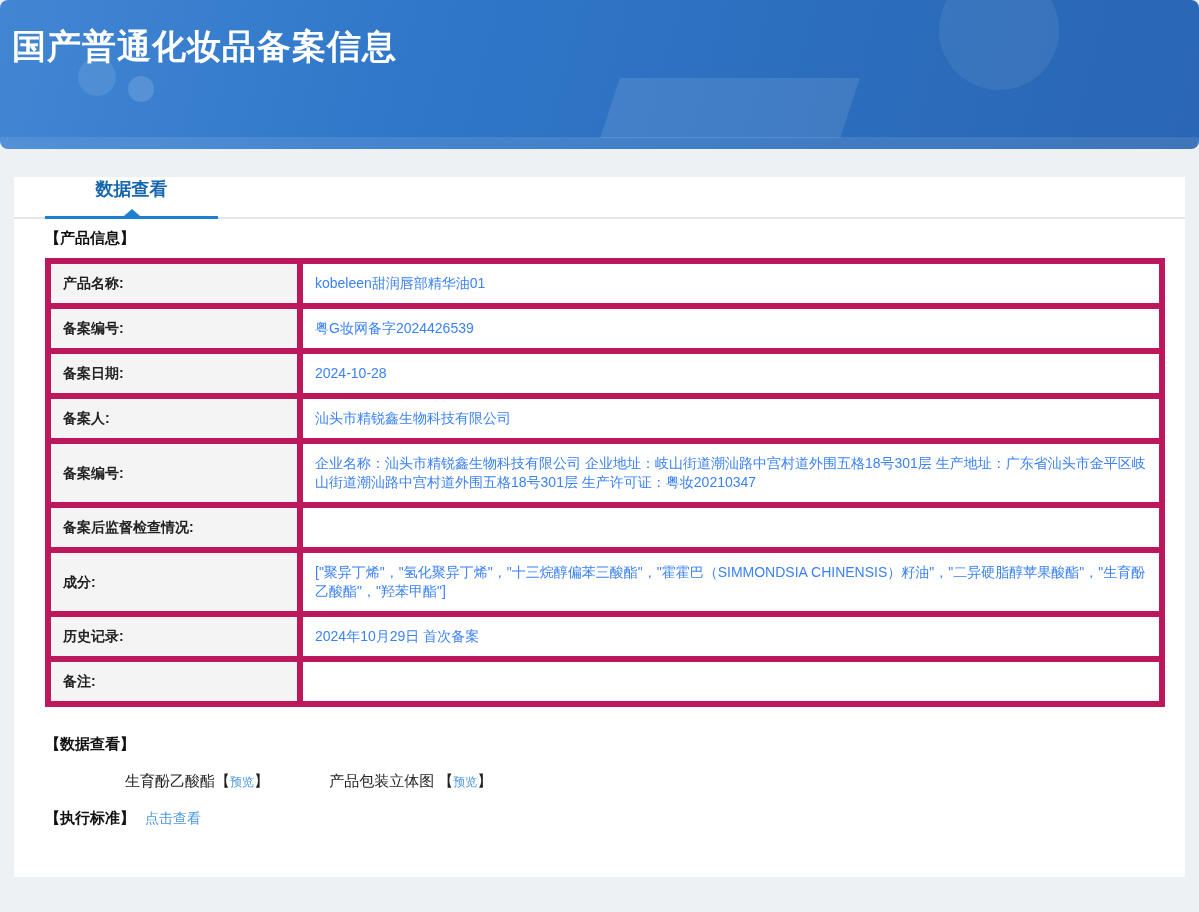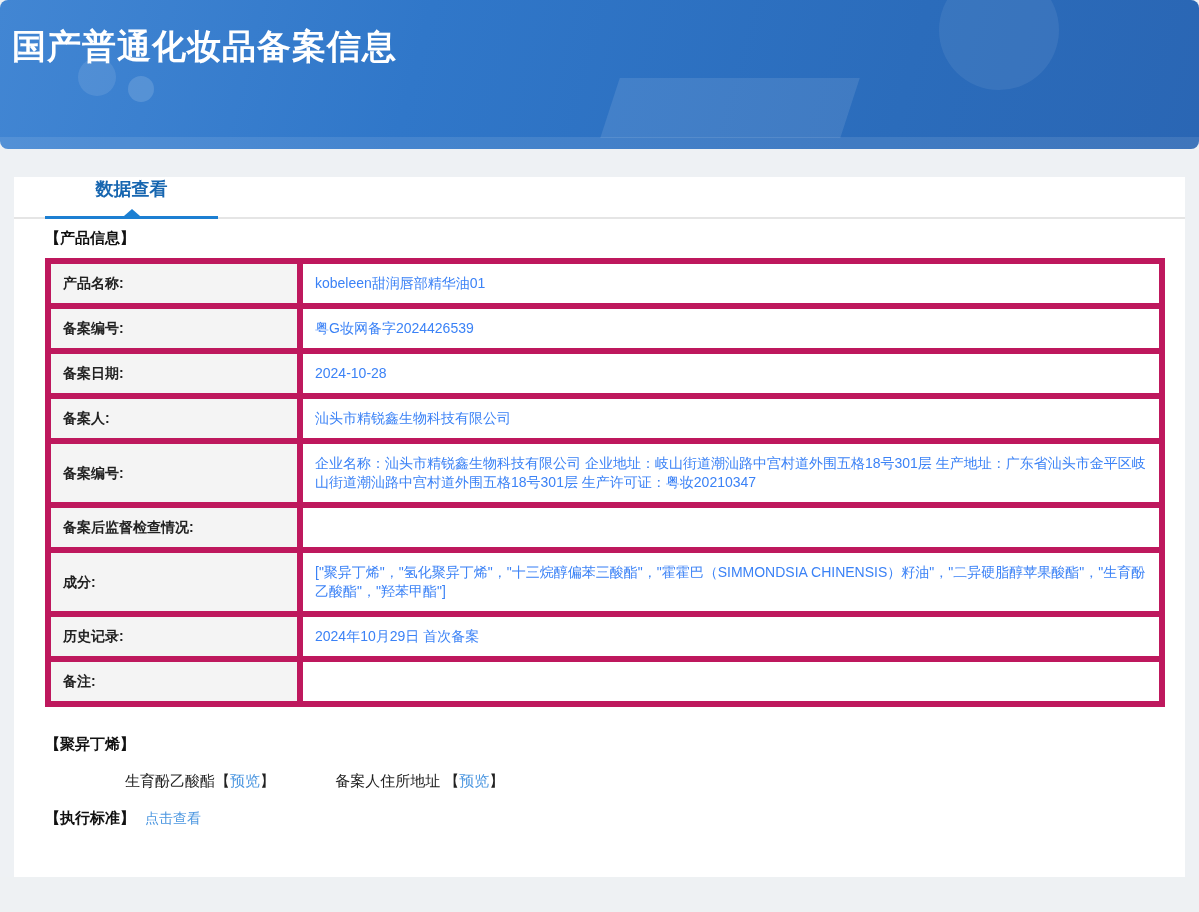--- a/index.html
+++ b/index.html
@@ -104,21 +104,21 @@
   
   .pack-section { margin-top: 28px; }
   .pack-row { margin-top: 18px; padding-left: 80px; font-size: 15px; color: #222; }
   .pack-item { display: inline-block; }
   .pack-item + .pack-item { margin-left: 56px; }
   .bracket { color: #222; font-weight: normal; }
   a.link {
     color: #4b96e0;
     text-decoration: none;
     cursor: pointer;
-    font-size: 15px;
+    font-size: 12px;
   }
   .line-row { margin-top: 18px; font-size: 15px; }
   .line-label { font-weight: bold; color: #111; }
   .line-row a.link { margin-left: 10px; font-size: 14px; }
 
   
   .footer {
     margin-top: 0;
     padding: 13px 0 40px 0;
     text-align: center;
@@ -188,27 +188,27 @@
           <td class="cell-value">2024年10月29日 首次备案</td>
         </tr>
         <tr class="info-row">
           <td class="cell-label">备注:</td>
           <td class="cell-value"></td>
         </tr>
       </tbody>
     </table>
 
     <div class="pack-section">
-      <div class="section-title">【聚异丁烯】</div>
+      <div class="section-title">【数据查看】</div>
       <div class="pack-row">
         <span class="pack-item">
           <span>生育酚乙酸酯</span><span class="bracket">【</span><a class="link">预览</a><span class="bracket">】</span>
         </span>
         <span class="pack-item">
-          <span>备案人住所地址 </span><span class="bracket">【</span><a class="link">预览</a><span class="bracket">】</span>
+          <span>产品包装立体图 </span><span class="bracket">【</span><a class="link">预览</a><span class="bracket">】</span>
         </span>
       </div>
     </div>
 
     <div class="line-row">
       <span class="line-label">【执行标准】</span><a class="link">点击查看</a>
     </div>
 
 
   </div>

